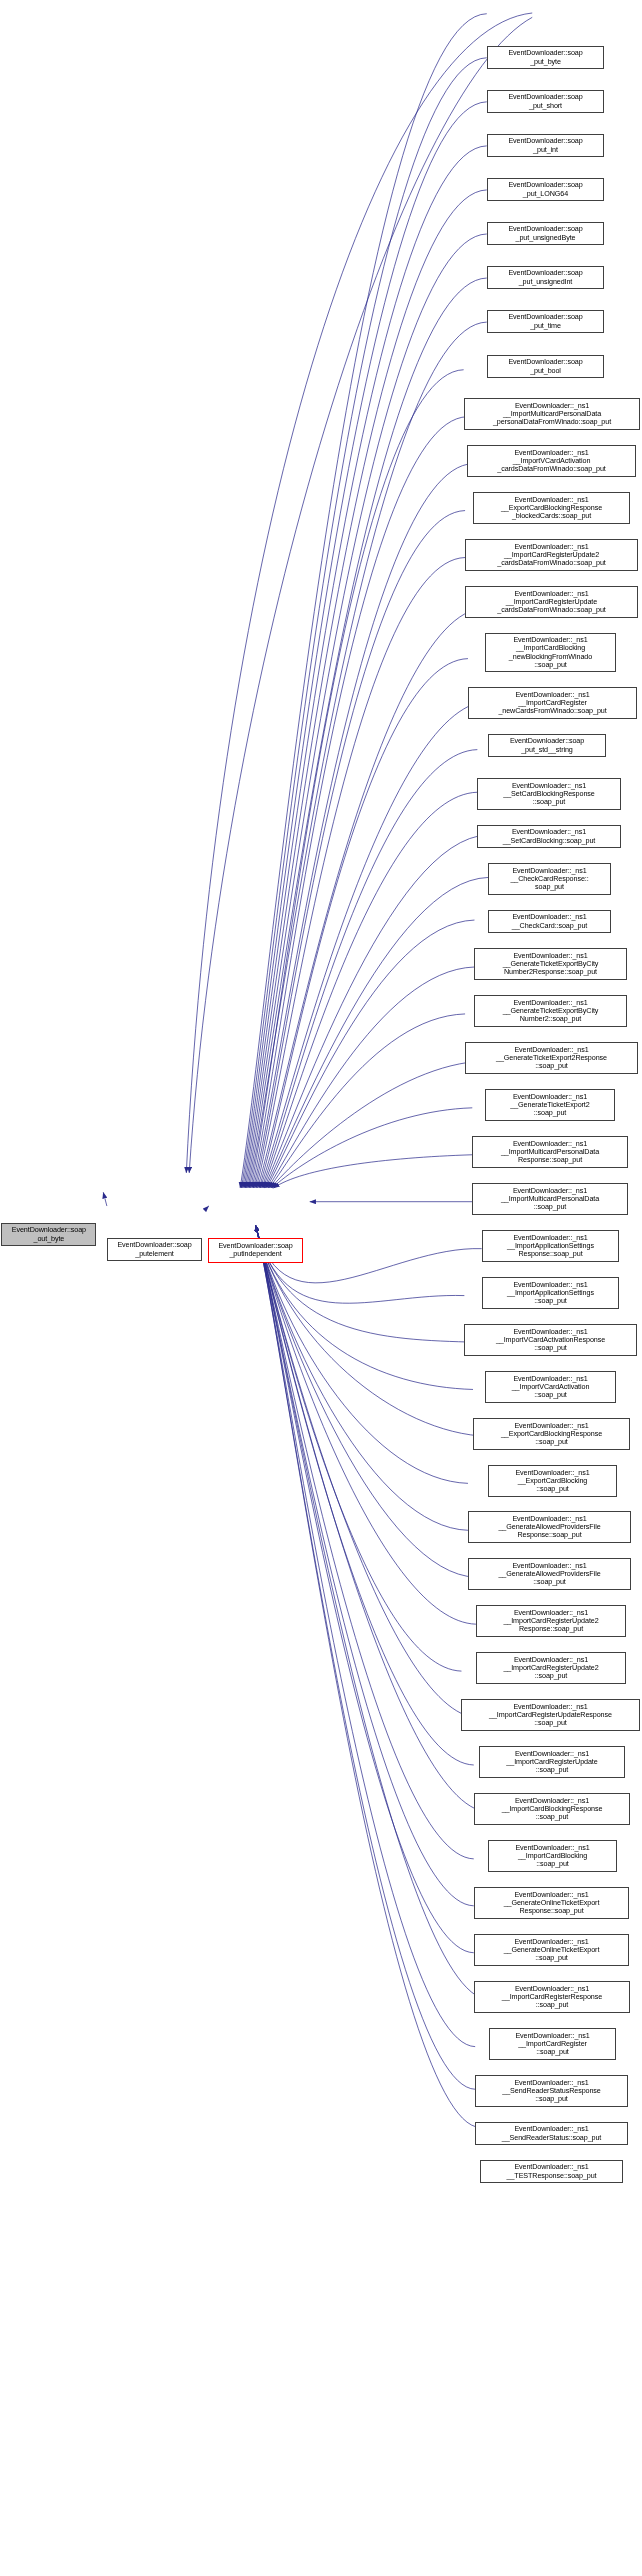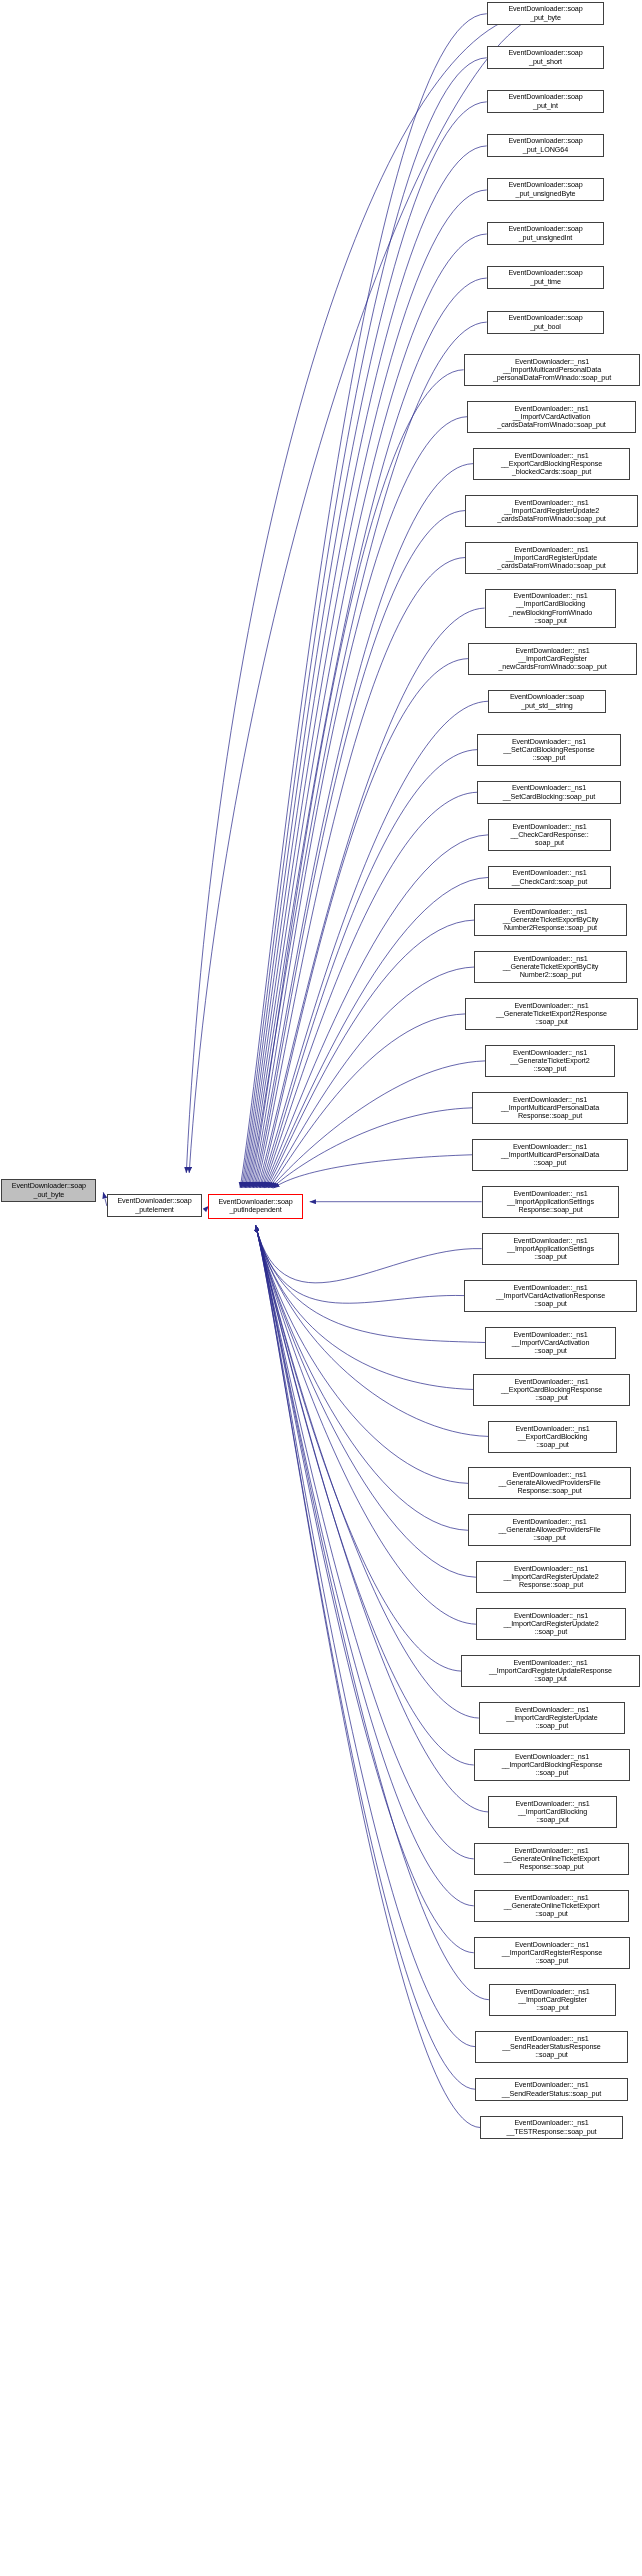--- a/index.html
+++ b/index.html
@@ -33,20 +33,21 @@
     text-align: center;
     border: 0.7px solid #404040;
     background: #ffffff;
     color: #000000;
     font-size: 7.2px;
     line-height: 8.3px;
     letter-spacing: -0.1px;
     white-space: pre-line;
     padding: 0.7px 1.4px;
     z-index: 5;
+    margin-top: 44px;
   }
   .node.root {
     background: #bfbfbf;
     border-color: #404040;
   }
   .node.current {
     border: 1.4px solid #ff0000;
     background: #ffffff;
   }
 </style>

